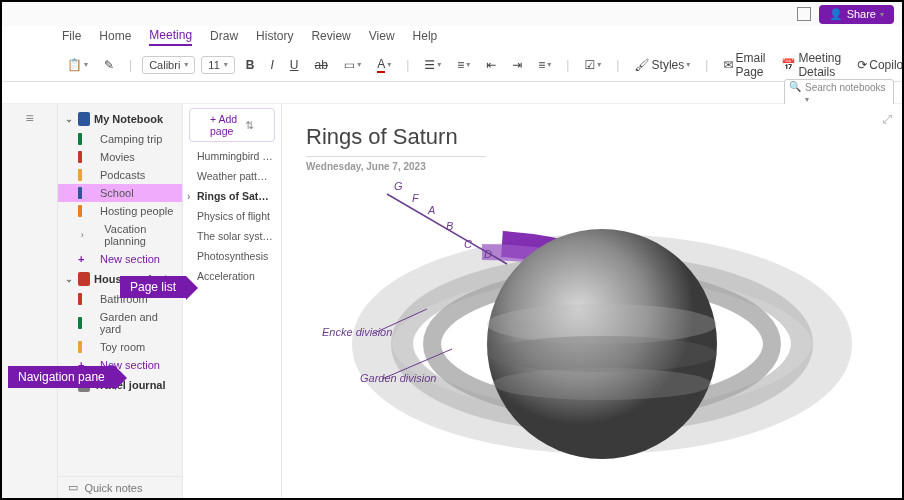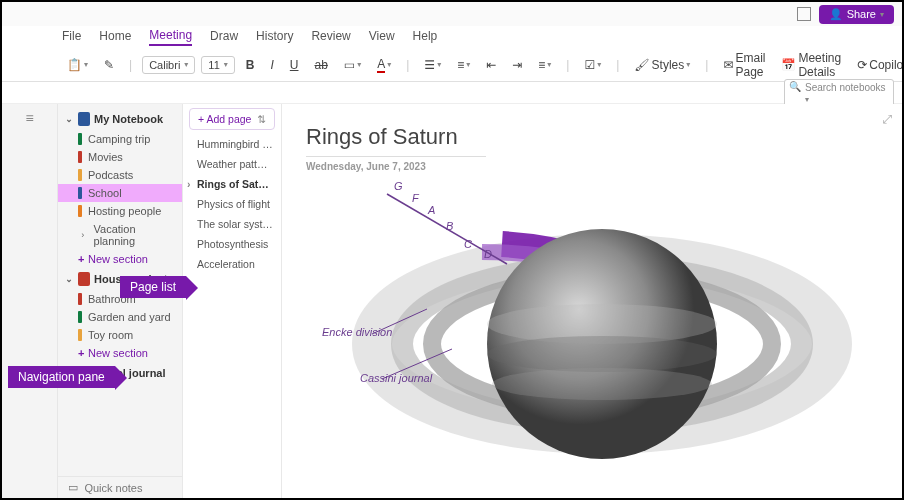--- a/index.html
+++ b/index.html
@@ -21,28 +21,28 @@
 
 .content-area { display: flex; height: calc(500px - 24px - 22px - 34px - 22px); position: relative; }
 
 .gutter { width: 56px; background: #f4f4f4; border-right: 1px solid #e6e6e6; display: flex; flex-direction: column; align-items: center; padding-top: 6px; }
 .gutter .ham { font-size: 14px; color: #888; cursor: pointer; }
 
 .nav-pane { width: 124px; background: #f4f4f4; font-size: 11px; color: #555; overflow-y: auto; padding-top: 4px; }
 .nb-head { display: flex; align-items: center; gap: 4px; padding: 4px 6px; font-weight: 600; color: #333; cursor: pointer; }
 .nb-icon { width: 12px; height: 14px; border-radius: 2px; }
 .nb-caret { font-size: 9px; color: #666; width: 10px; text-align: center; }
-.section-item { display: flex; align-items: center; gap: 6px; padding: 3px 6px 3px 20px; cursor: pointer; }
+.section-item { display: flex; align-items: center; gap: 18px; padding: 3px 6px 3px 20px; cursor: pointer; }
 .section-item.selected { background: #f0abfc; }
 .section-tab { width: 4px; height: 12px; border-radius: 1px; }
 .section-item.addnew { color: #7719aa; }
 .plus { color: #7719aa; font-weight: bold; width: 4px; text-align: center; }
 
 .page-list { width: 100px; background: #fff; border-left: 1px solid #e8e8e8; border-right: 1px solid #e8e8e8; font-size: 10.5px; color: #555; padding: 4px 0; position: relative; }
-.add-page-row { display: flex; align-items: center; justify-content: space-between; padding: 4px 8px; margin: 0 6px 4px; border: 1px solid #e0d0ec; border-radius: 4px; color: #7719aa; cursor: pointer; text-align: right; }
+.add-page-row { display: flex; align-items: center; justify-content: space-between; padding: 4px 20px; margin: 0 6px 4px; border: 1px solid #e0d0ec; border-radius: 4px; color: #7719aa; cursor: pointer; }
 .page-item { padding: 4px 8px 4px 14px; cursor: pointer; white-space: nowrap; overflow: hidden; text-overflow: ellipsis; }
 .page-item.selected { font-weight: 600; color: #333; position: relative; }
 .page-item.selected::before { content: "›"; position: absolute; left: 4px; color: #888; }
 
 .canvas { flex: 1; background: #fff; position: relative; padding: 20px 24px; overflow: hidden; }
 .page-title { font-size: 22px; color: #444; font-weight: 400; }
 .title-underline { width: 180px; height: 1px; background: #ddd; margin: 6px 0 4px; }
 .page-date { font-size: 10px; color: #999; font-weight: bold; }
 .expand-icon { position: absolute; top: 8px; right: 10px; font-size: 12px; color: #aaa; cursor: pointer; }
 
@@ -244,21 +244,21 @@
         <line x1="40" y1="160" x2="95" y2="135" stroke="#6a3d8f" stroke-width="1"></line>
         <line x1="50" y1="205" x2="120" y2="175" stroke="#6a3d8f" stroke-width="1"></line>
       </svg>
       <div class="ring-label" style="top:6px;left:62px">G</div>
       <div class="ring-label" style="top:18px;left:80px">F</div>
       <div class="ring-label" style="top:30px;left:96px">A</div>
       <div class="ring-label" style="top:46px;left:114px">B</div>
       <div class="ring-label" style="top:64px;left:132px">C</div>
       <div class="ring-label" style="top:74px;left:152px">D</div>
       <div class="ring-label" style="top:152px;left:-10px">Encke division</div>
-      <div class="ring-label" style="top:198px;left:28px">Cassini journal</div>
+      <div class="ring-label" style="top:198px;left:28px">Garden division</div>
     </div>
   </div>
 </div>
 
 <div class="bottombar">
   <span>▭</span>
   <span>Quick notes</span>
 </div>
 
 <div class="callout" style="top:364px; left:6px;">

